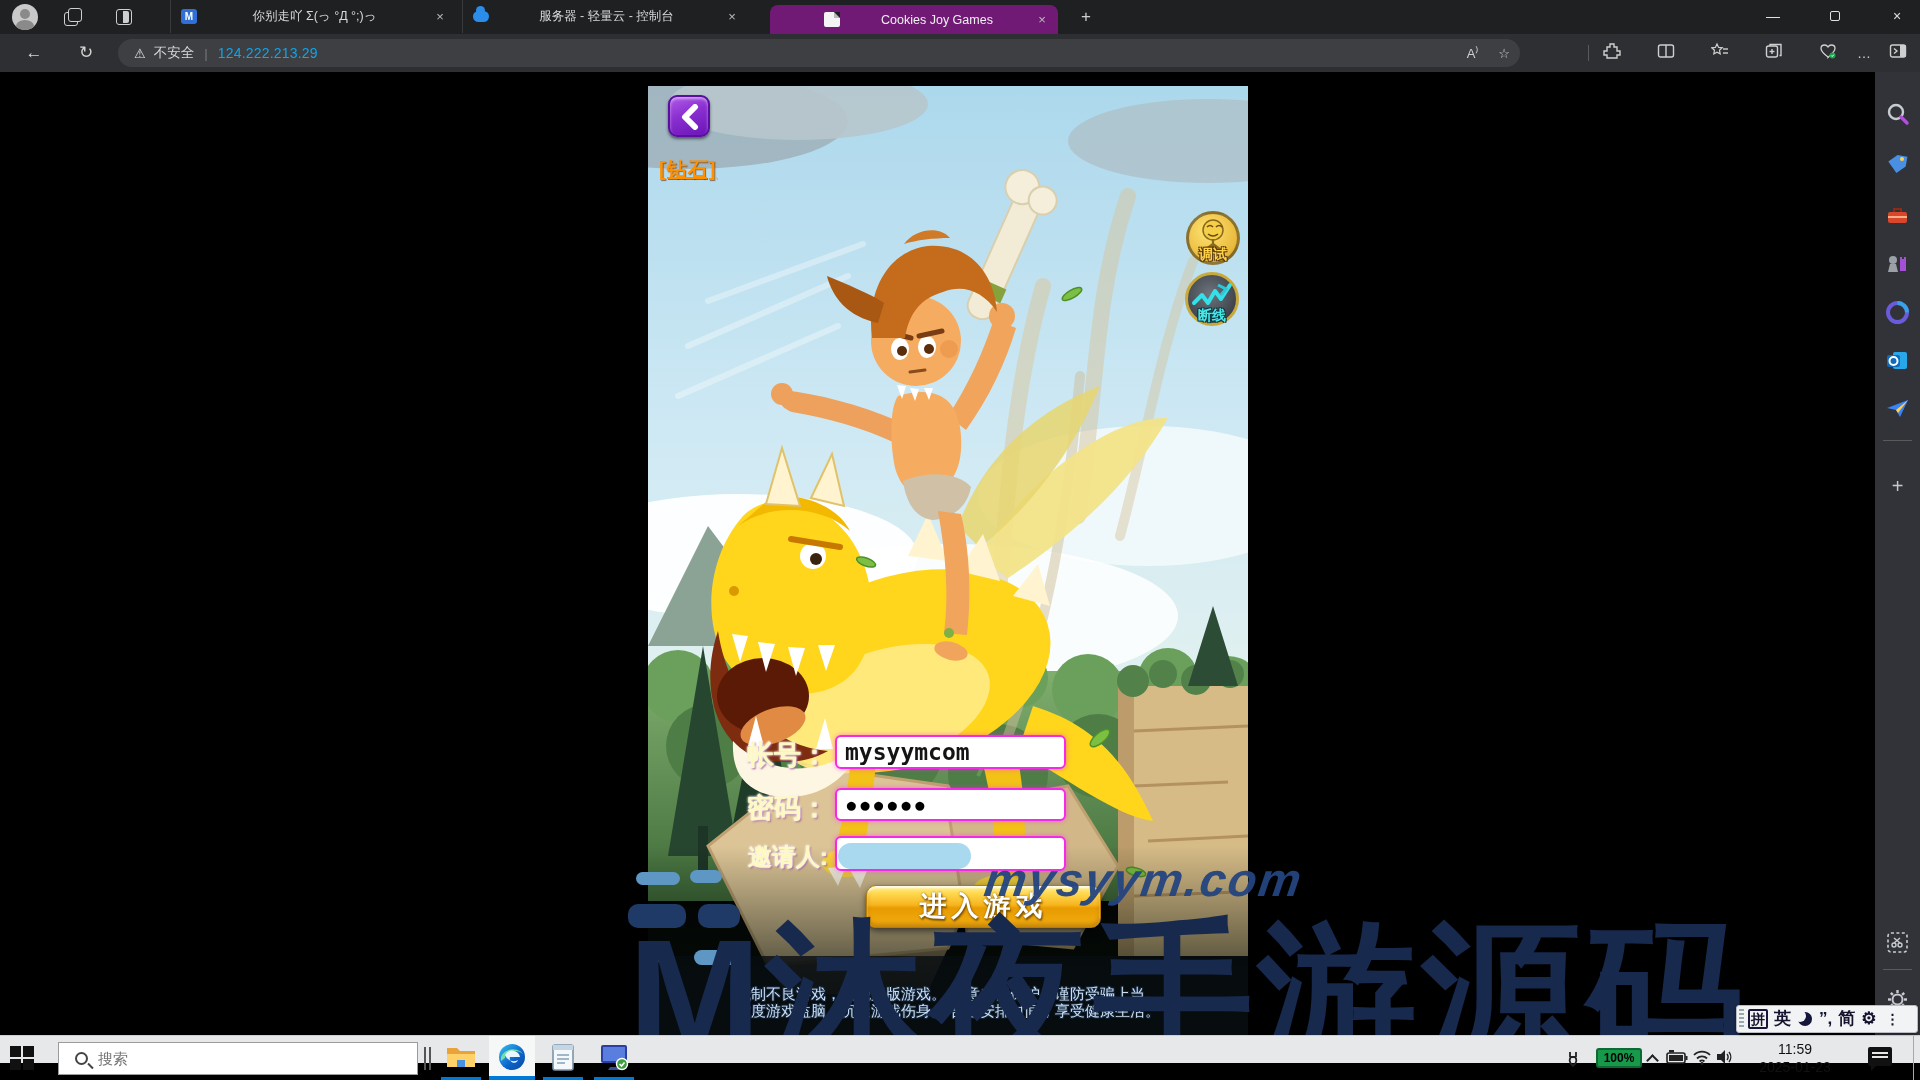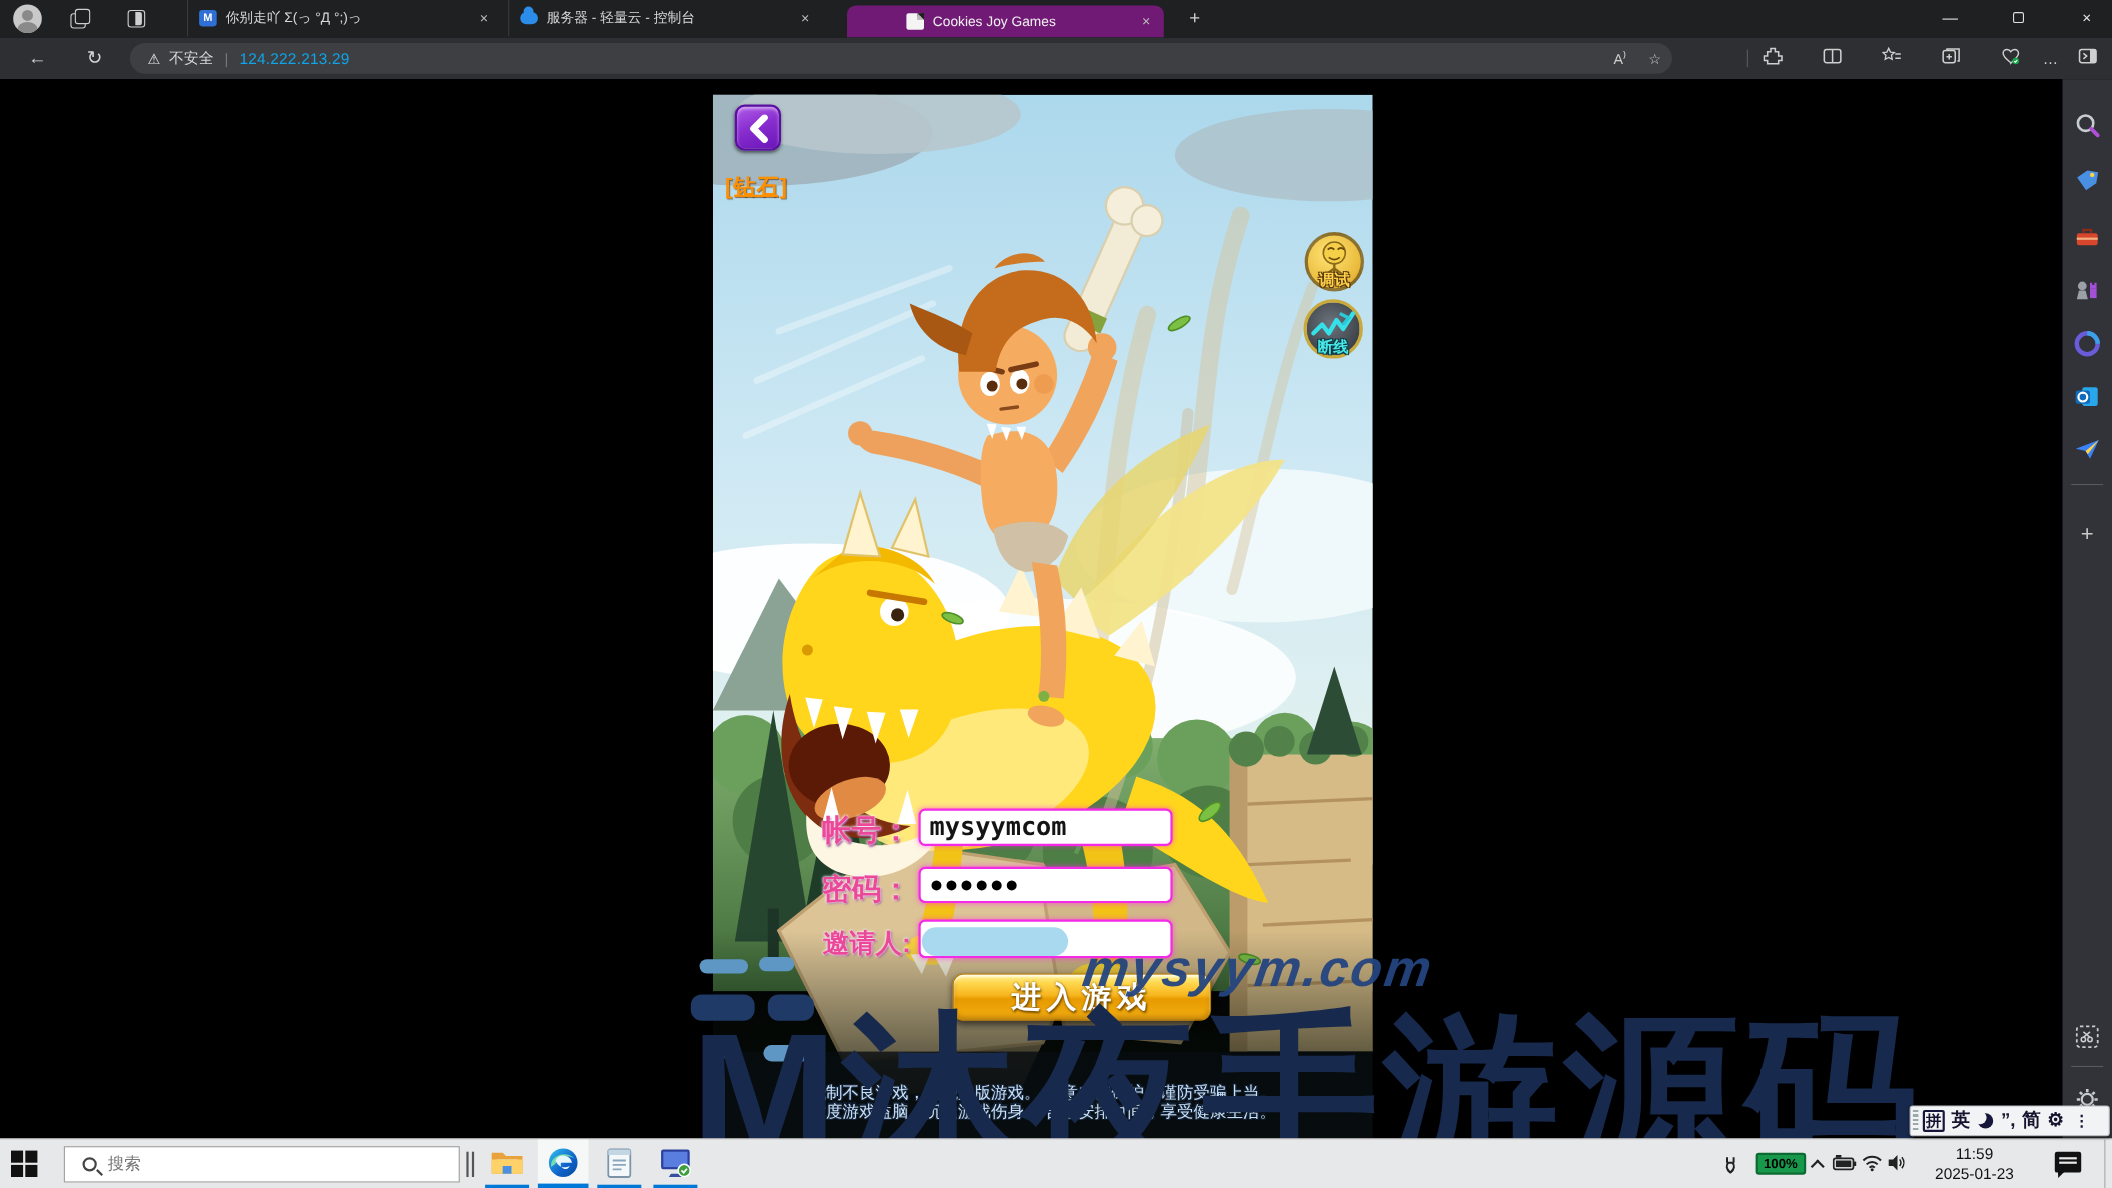--- a/index.html
+++ b/index.html
@@ -13,21 +13,21 @@
   .avatar:after{content:"";position:absolute;left:4px;top:16px;width:18px;height:12px;border-radius:50% 50% 0 0;background:#8a8a8a;}
   .tb-ico{position:absolute;top:7px;width:20px;height:20px;color:#cfcfcf;}
   .ico-workspaces{left:62px;}
   .ico-workspaces:before{content:"";position:absolute;left:2px;top:5px;width:12px;height:12px;border:1.5px solid #cfcfcf;border-radius:3px;}
   .ico-workspaces:after{content:"";position:absolute;left:6px;top:1px;width:12px;height:12px;border:1.5px solid #cfcfcf;border-radius:3px;background:#1f2022;}
   .ico-tabactions{left:114px;}
   .ico-tabactions:before{content:"";position:absolute;left:2px;top:2px;width:14px;height:14px;border:1.5px solid #cfcfcf;border-radius:3px;}
   .ico-tabactions:after{content:"";position:absolute;left:9px;top:3.5px;width:6px;height:12px;background:#cfcfcf;border-radius:0 2px 2px 0;}
   .tab{position:absolute;top:0;height:33px;display:flex;align-items:center;color:#d8d8d8;font-size:12.5px;cursor:default;}
   .tab .tico{flex:0 0 16px;margin:0 8px 0 10px;}
-  .tab .ttl{flex:1;overflow:hidden;white-space:nowrap;text-overflow:clip;}
+  .tab .ttl{flex:1;overflow:hidden;white-space:nowrap;text-overflow:clip;text-align:center;}
   .tab .tclose{flex:0 0 16px;margin:0 8px;color:#bbb;font-size:13px;text-align:center;line-height:16px;border-radius:4px;}
   .tab1{left:170px;width:286px;border-left:1px solid #3a3a3a;}
   .tab2{left:462px;width:286px;border-left:1px solid #3a3a3a;}
   .tab-active{left:770px;width:288px;top:5px;height:29px;background:#701a75;border-radius:8px 8px 0 0;color:#f0f0f0;padding-left:44px;}
   .newtab{position:absolute;left:1074px;top:6px;width:24px;height:22px;color:#cfcfcf;font-size:17px;text-align:center;line-height:21px;}
   .fico-doc{width:15px;height:15px;background:#2f6fd6;border-radius:3px;color:#fff;font-size:10px;font-weight:bold;text-align:center;line-height:15px;}
   .fico-cloud{width:16px;height:11px;background:#2b8de9;border-radius:8px;position:relative;margin-top:3px;}
   .fico-cloud:before{content:"";position:absolute;left:3px;top:-5px;width:9px;height:9px;border-radius:50%;background:#2b8de9;}
   .fico-page{width:12px;height:15px;background:#f4f4f4;border-radius:2px;position:relative;}
   .fico-page:before{content:"";position:absolute;right:0;top:0;border:3px solid #1f2022;border-left-color:#b9b9b9;border-bottom-color:#b9b9b9;}
@@ -63,21 +63,21 @@
   .backbtn svg{position:absolute;left:8px;top:7px;}
   .diamond{position:absolute;left:11px;top:70px;font-size:20px;font-weight:bold;color:#ff9100;text-decoration:underline;letter-spacing:1px;text-shadow:1px 1px 1px rgba(90,40,0,.6);}
   .gcirc{position:absolute;width:54px;height:54px;border-radius:50%;}
   .gdebug{left:538px;top:125px;background:radial-gradient(circle at 40% 35%,#ffe476,#e9b93a 70%,#b98b20);border:3px solid rgba(60,50,30,.55);}
   .gdisc{left:537px;top:186px;background:radial-gradient(circle at 45% 40%,#6d747c,#3c4148 75%);border:3px solid #c9a83c;}
   .gcap{position:absolute;width:60px;text-align:center;font-size:14px;font-weight:bold;}
   .cap-debug{left:535px;top:160px;color:#ffd24a;text-shadow:1px 1px 0 #5a3b10,-1px -1px 0 #5a3b10,1px -1px 0 #5a3b10,-1px 1px 0 #5a3b10;}
   .cap-disc{left:534px;top:221px;color:#49e8e8;text-shadow:1px 1px 0 #0c3b46,-1px -1px 0 #0c3b46,1px -1px 0 #0c3b46,-1px 1px 0 #0c3b46;}
 
   
-  .flabel{position:absolute;font-weight:bold;color:#ec4899;text-align:right;
+  .flabel{position:absolute;font-weight:bold;color:#fef9c3;text-align:right;
     text-shadow:0 0 3px #ffffff,0 0 2px #ffffff,1px 1px 2px #7a1070;}
   .l-acc{left:40px;top:651px;width:140px;font-size:27px;}
   .l-pwd{left:40px;top:704px;width:140px;font-size:27px;}
   .l-inv{left:30px;top:755px;width:150px;font-size:24px;}
   .finput{position:absolute;left:187px;width:231px;height:34px;background:#fff;border:2px solid #f32be6;border-radius:6px;
     box-shadow:0 0 5px rgba(255,40,230,.55);padding:0 8px;outline:none;}
   .i-acc{top:649px;font-family:"DejaVu Sans Mono",monospace;font-size:23px;font-weight:bold;color:#141414;}
   .i-pwd{top:702px;height:33px;font-size:21px;letter-spacing:1px;color:#000;padding-top:1px;}
   .i-inv{top:750px;height:35px;}
   .inv-fill{position:absolute;left:190px;top:757px;width:133px;height:26px;background:#a9d9ee;border-radius:13px;}
@@ -98,21 +98,21 @@
   .imebar{position:absolute;left:1736px;top:1005px;width:182px;height:28px;background:#f2f3f5;border:1px solid #b9bcc2;border-radius:3px;
     box-shadow:0 1px 3px rgba(0,0,0,.4);display:flex;align-items:center;z-index:60;color:#14142e;}
   .imebar .grip{width:5px;height:20px;margin-left:2px;background:repeating-linear-gradient(#9aa 0 2px,transparent 2px 4px);}
   .ime-item{font-size:17px;font-weight:bold;margin:0 3px;line-height:26px;}
   .ime-pin{border:2px solid #16163a;border-radius:2px;font-size:14px;padding:0 1px;line-height:16px;margin-left:4px;}
   .ime-moon{width:14px;height:14px;border-radius:50%;background:#16163a;position:relative;margin:0 4px;}
   .ime-moon:before{content:"";position:absolute;left:-4px;top:-2px;width:12px;height:12px;border-radius:50%;background:#f2f3f5;}
   .ime-more{font-size:14px;margin:0 2px 0 6px;}
 
   
-  .taskbar{position:absolute;left:0;top:1035px;width:1920px;height:45px;background:#e7e8e9;border-top:1px solid #d0d0d0;z-index:50;}
+  .taskbar{position:absolute;left:0;top:1035px;width:1920px;height:28px;background:#e7e8e9;border-top:1px solid #d0d0d0;z-index:50;}
   .startbtn{position:absolute;left:10px;top:10px;width:26px;height:26px;}
   .startbtn i{position:absolute;width:11px;height:11px;background:#111;}
   .searchbox{position:absolute;left:58px;top:6px;width:360px;height:33px;background:#fff;border:1px solid #9b9b9b;display:flex;align-items:center;color:#333;}
   .searchbox .mag{width:13px;height:13px;border:2px solid #444;border-radius:50%;margin:0 8px 0 16px;position:relative;}
   .searchbox .mag:before{content:"";position:absolute;left:10px;top:11px;width:7px;height:2px;background:#444;transform:rotate(45deg);}
   .searchbox input{border:none;outline:none;font-size:15px;color:#333;width:250px;}
   .tv-sep{position:absolute;left:424px;top:11px;width:7px;height:23px;border-left:2px solid #555;border-right:2px solid #555;}
   .appcell{position:absolute;top:0;width:46px;height:44px;}
   .appcell .under{position:absolute;left:3px;bottom:0;width:40px;height:3px;background:#0078d7;}
   .cell-edge{background:#f6f7f7;}

